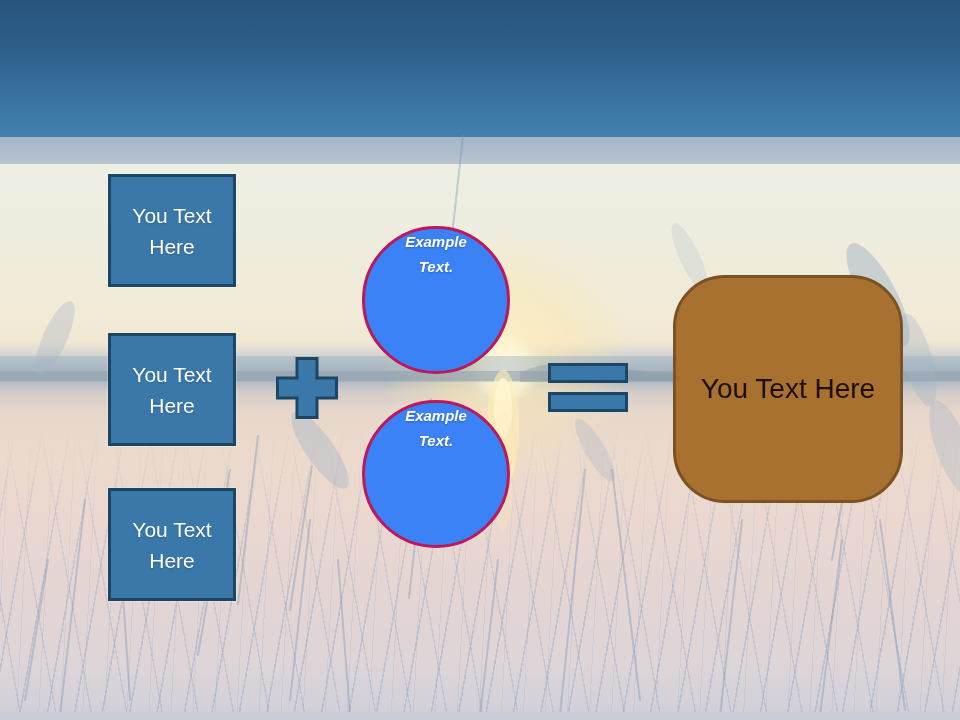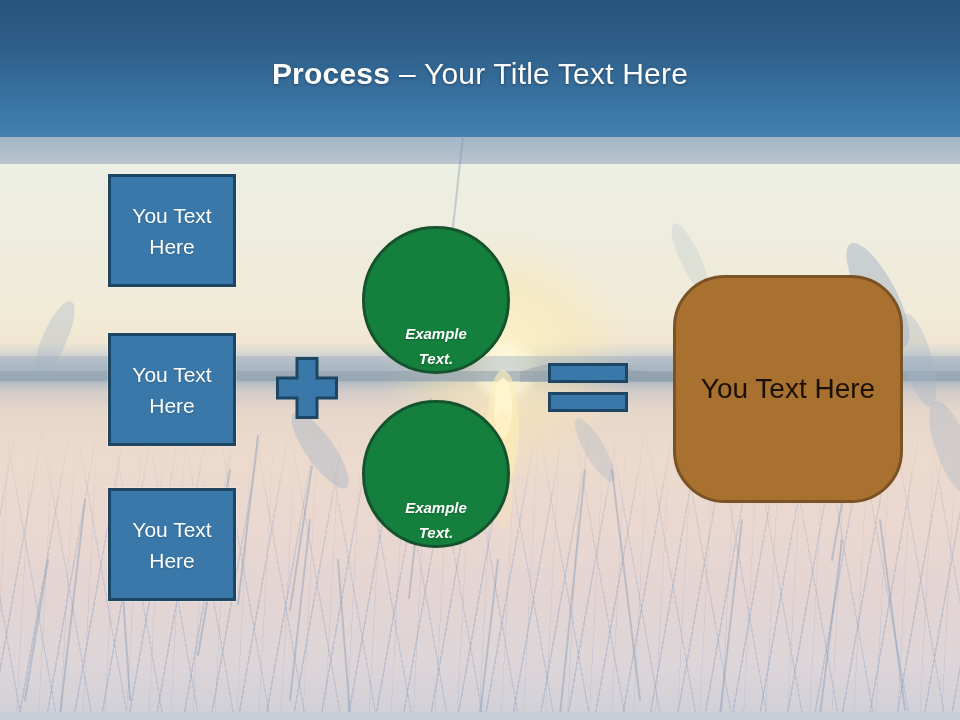--- a/index.html
+++ b/index.html
@@ -52,22 +52,22 @@
   #inbox1{top:174px;} #inbox2{top:333px;} #inbox3{top:488px;}
 
   .plus{position:absolute;left:276px;top:357px;width:62px;height:62px;}
 
   .equals{position:absolute;left:548px;top:363px;width:80px;height:50px;}
   .equals .bar{position:absolute;left:0;width:80px;height:20px;box-sizing:border-box;
                background:#3a78a9;border:3px solid #1c4663;}
   .equals .bar.b1{top:0;} .equals .bar.b2{top:29px;}
 
   .circle{position:absolute;width:148px;height:148px;border-radius:50%;box-sizing:border-box;
-          background:#15803d;border:3px solid #14532d;
-          display:flex;align-items:flex-end;justify-content:center;text-align:center;}
+          background:#3b82f6;border:3px solid #be185d;
+          display:flex;align-items:flex-start;justify-content:center;text-align:center;}
   #circle1{left:362px;top:226px;} #circle2{left:362px;top:400px;}
   .circle .lbl{width:100px;color:#fff;font-weight:bold;font-style:italic;
                font-size:15px;line-height:25px;text-shadow:0 1px 2px rgba(0,0,0,.25);}
 
   .result{position:absolute;left:673px;top:275px;width:230px;height:228px;box-sizing:border-box;
           background:#a8712f;border:3px solid #7a5224;border-radius:52px;
           display:flex;align-items:center;justify-content:center;text-align:center;
           color:#1c1005;font-size:28px;}
 </style>
 </head>
@@ -116,23 +116,20 @@
       <path d="M350 715 L338 560"></path>
       <path d="M480 715 L498 560"></path>
       <path d="M25 700 L48 560"></path>
       <path d="M868 352 L832 560"></path>
       <path d="M312 466 L290 610"></path>
     </g>
   </svg>
 
   <div class="bottom-strip"></div>
 
-  <div class="title">
-    <span class="bold">Process</span><span class="rest">– Your Title Text Here</span>
-  </div>
 
   <div class="inbox" id="inbox1">
     <span class="lbl">You Text Here</span>
   </div>
   <div class="inbox" id="inbox2">
     <span class="lbl">You Text Here</span>
   </div>
   <div class="inbox" id="inbox3">
     <span class="lbl">You Text Here</span>
   </div>

